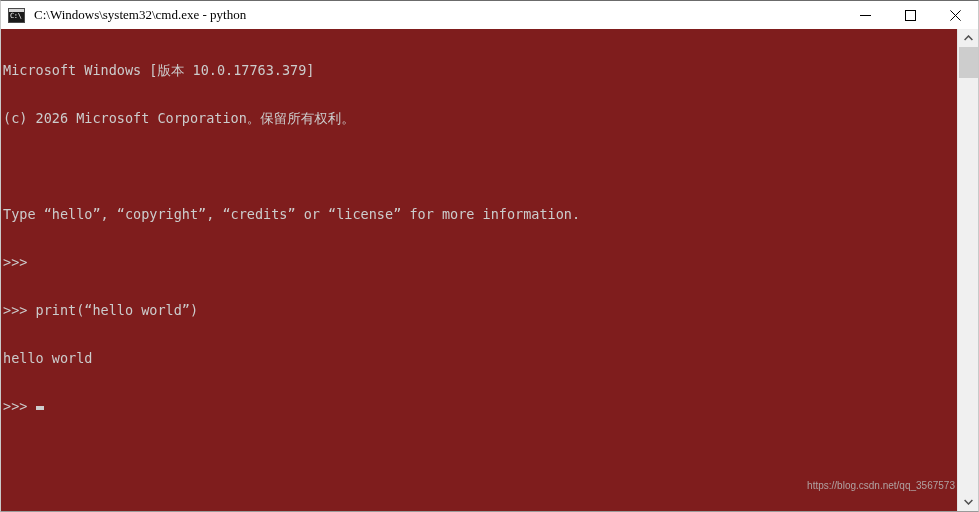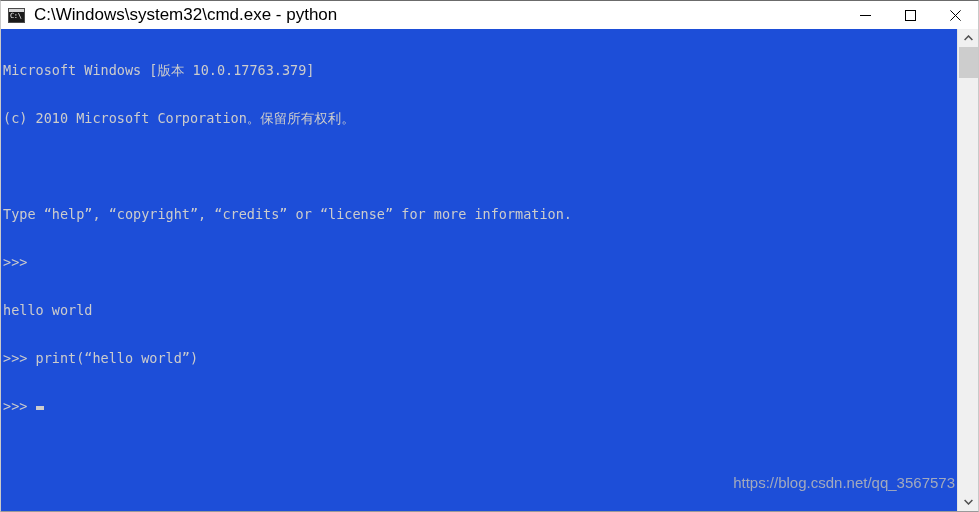--- a/index.html
+++ b/index.html
@@ -71,22 +71,22 @@
     width: 100%;
     color: #f2f2f2;
     font-family: "DejaVu Sans Mono", monospace;
     font-size: 7px;
     line-height: 9px;
     letter-spacing: -0.4px;
     white-space: nowrap;
   }
 
   .title-text {
-    font-family: Liberation Sans, sans-serif;
-    font-size: 17px;
+    font-family: Liberation Serif, serif;
+    font-size: 13px;
     color: #000000;
     white-space: nowrap;
     overflow: hidden;
     text-overflow: ellipsis;
   }
 
   .win-buttons {
     display: flex;
     flex: 0 0 auto;
     height: 28px;
@@ -104,21 +104,21 @@
   }
   .win-btn svg { display: block; }
 
   
   .console {
     position: absolute;
     left: 0;
     top: 28px;
     width: 956px;
     height: 482px;
-    background: #1d4ed8;
+    background: #7f1d1d;
     overflow: hidden;
   }
   .console-text {
     position: absolute;
     left: 2px;
     top: 1px;
     margin: 0;
     color: #cccccc;
     font-family: "DejaVu Sans Mono", monospace;
     font-size: 13.5px;
@@ -146,21 +146,21 @@
     margin-bottom: 1px;
   }
 
   
   .watermark {
     position: absolute;
     right: 2px;
     bottom: 20px;
     color: #b9b9b9;
     font-family: "Liberation Sans", sans-serif;
-    font-size: 15px;
+    font-size: 10px;
     white-space: nowrap;
     opacity: 0.85;
   }
 
   
   .scrollbar {
     position: absolute;
     right: 0;
     top: 28px;
     width: 21px;
@@ -229,26 +229,26 @@
           <line x1="0.4" y1="0.4" x2="10.6" y2="10.6" stroke="#000" stroke-width="1"></line>
           <line x1="10.6" y1="0.4" x2="0.4" y2="10.6" stroke="#000" stroke-width="1"></line>
         </svg>
       </button>
     </div>
   </div>
 
   <div class="console">
     <div class="console-text">
       <div class="console-line">Microsoft Windows [版本 10.0.17763.379]</div>
-      <div class="console-line">(c) 2010 Microsoft Corporation。保留所有权利。</div>
+      <div class="console-line">(c) 2026 Microsoft Corporation。保留所有权利。</div>
       <div class="console-line"></div>
-      <div class="console-line">Type “help”, “copyright”, “credits” or “license” for more information.</div>
+      <div class="console-line">Type “hello”, “copyright”, “credits” or “license” for more information.</div>
       <div class="console-line">&gt;&gt;&gt;</div>
+      <div class="console-line">&gt;&gt;&gt; print(“hello world”)</div>
       <div class="console-line">hello world</div>
-      <div class="console-line">&gt;&gt;&gt; print(“hello world”)</div>
       <div class="cursor-line"><span>&gt;&gt;&gt; </span><span class="cursor-block"></span></div>
     </div>
 
     <div class="watermark">https://blog.csdn.net/qq_3567573</div>
   </div>
 
   <div class="scrollbar">
     <div class="sb-arrow up">
       <svg width="9" height="6" viewBox="0 0 9 6">
         <path d="M0.6 5 L4.5 1 L8.4 5" fill="none" stroke="#505050" stroke-width="1.5"></path>

